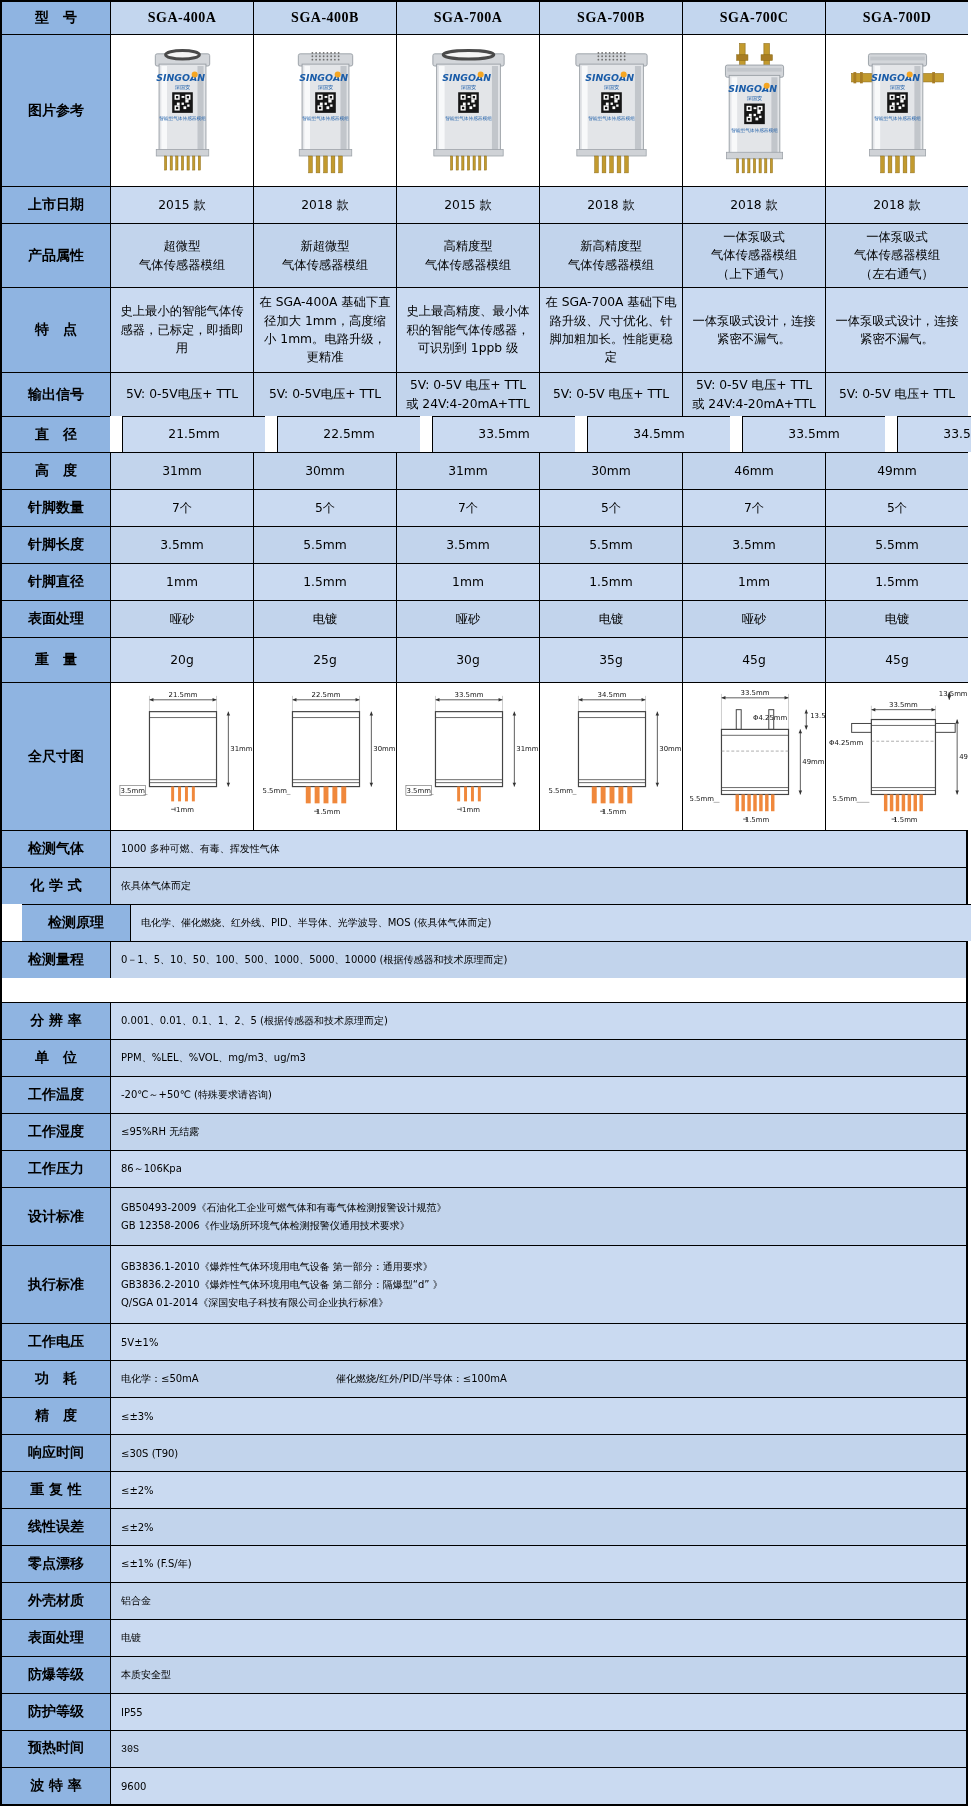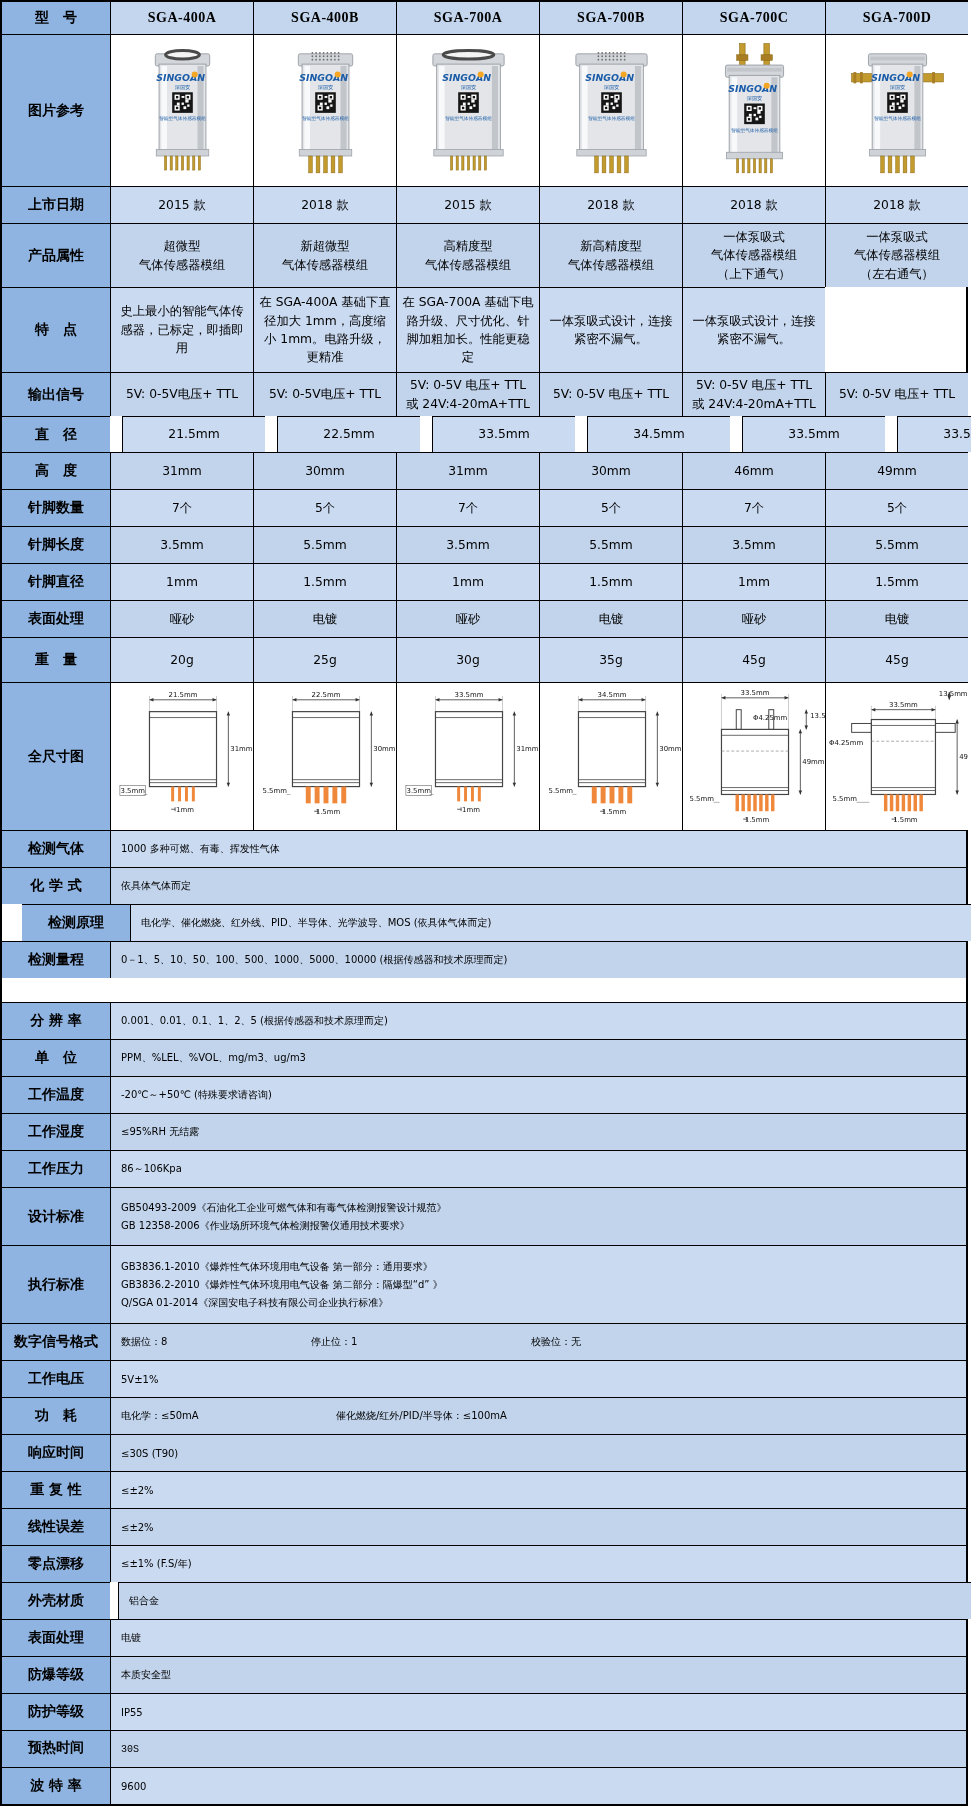--- a/index.html
+++ b/index.html
@@ -320,20 +320,21 @@
 气体传感器模组
 （上下通气）</div>
       <div class="cell val">一体泵吸式
 气体传感器模组
 （左右通气）</div>
     </div>
     <div class="row g7" style="height: 85px;">
       <div class="cell lab">特　点</div>
       <div class="cell val">史上最小的智能气体传感器，已标定，即插即用</div>
       <div class="cell val">在 SGA-400A 基础下直径加大 1mm，高度缩小 1mm。电路升级，更精准</div>
+      <div class="cell val">史上最高精度、最小体积的智能气体传感器，可识别到 1ppb 级</div>
       <div class="cell val">在 SGA-700A 基础下电路升级、尺寸优化、针脚加粗加长。性能更稳定</div>
       <div class="cell val">一体泵吸式设计，连接紧密不漏气。</div>
       <div class="cell val">一体泵吸式设计，连接紧密不漏气。</div>
     </div>
     <div class="row g7 alt" style="height: 44px;">
       <div class="cell lab">输出信号</div>
       <div class="cell val">5V: 0-5V电压+ TTL</div>
       <div class="cell val">5V: 0-5V电压+ TTL</div>
       <div class="cell val">5V: 0-5V 电压+ TTL
 或 24V:4-20mA+TTL</div>
@@ -641,55 +642,51 @@
     </div>
     <div class="row g2" style="height: 78px;">
       <div class="cell lab">执行标准</div>
       <div class="cell fullval lines">
         <div>GB3836.1-2010《爆炸性气体环境用电气设备 第一部分：通用要求》</div>
         <div>GB3836.2-2010《爆炸性气体环境用电气设备 第二部分：隔爆型“d”  》</div>
         <div>Q/SGA 01-2014《深国安电子科技有限公司企业执行标准》</div>
       </div>
     </div>
     <div class="row g2" style="height: 37px;">
-      <div class="cell lab">数字信号格式</div>
-      <div class="cell fullval alt2">
-        <span class="part" style="width: 190px;">数据位：8</span>
-        <span class="part" style="width: 220px;">停止位：1</span>
-        <span class="part">校验位：无</span>
-      </div>
-    </div>
-    <div class="row g2" style="height: 37px;">
       <div class="cell lab">工作电压</div>
       <div class="cell fullval">5V±1%</div>
     </div>
     <div class="row g2" style="height: 37px;">
       <div class="cell lab">功　耗</div>
       <div class="cell fullval alt2">
         <span class="part" style="width: 215px;">电化学：≤50mA</span>
         <span class="part">催化燃烧/红外/PID/半导体：≤100mA</span>
       </div>
     </div>
     <div class="row g2" style="height: 37px;">
+      <div class="cell lab">精　度</div>
+      <div class="cell fullval">≤±3%</div>
+    </div>
+    <div class="row g2" style="height: 37px;">
       <div class="cell lab">响应时间</div>
       <div class="cell fullval alt2">≤30S (T90)</div>
     </div>
     <div class="row g2" style="height: 37px;">
       <div class="cell lab">重 复 性</div>
       <div class="cell fullval">≤±2%</div>
     </div>
     <div class="row g2" style="height: 37px;">
       <div class="cell lab">线性误差</div>
       <div class="cell fullval alt2">≤±2%</div>
     </div>
     <div class="row g2" style="height: 37px;">
       <div class="cell lab">零点漂移</div>
       <div class="cell fullval">≤±1% (F.S/年)</div>
     </div>
-    <div class="row g2" style="height: 37px; gap: 8px;">
+    <div class="row g2" style="height: 37px;">
       <div class="cell lab">外壳材质</div>
       <div class="cell fullval alt2">铝合金</div>
     </div>
     <div class="row g2" style="height: 37px;">
       <div class="cell lab">表面处理</div>
       <div class="cell fullval">电镀</div>
     </div>
     <div class="row g2" style="height: 37px;">
       <div class="cell lab">防爆等级</div>
       <div class="cell fullval alt2">本质安全型</div>

